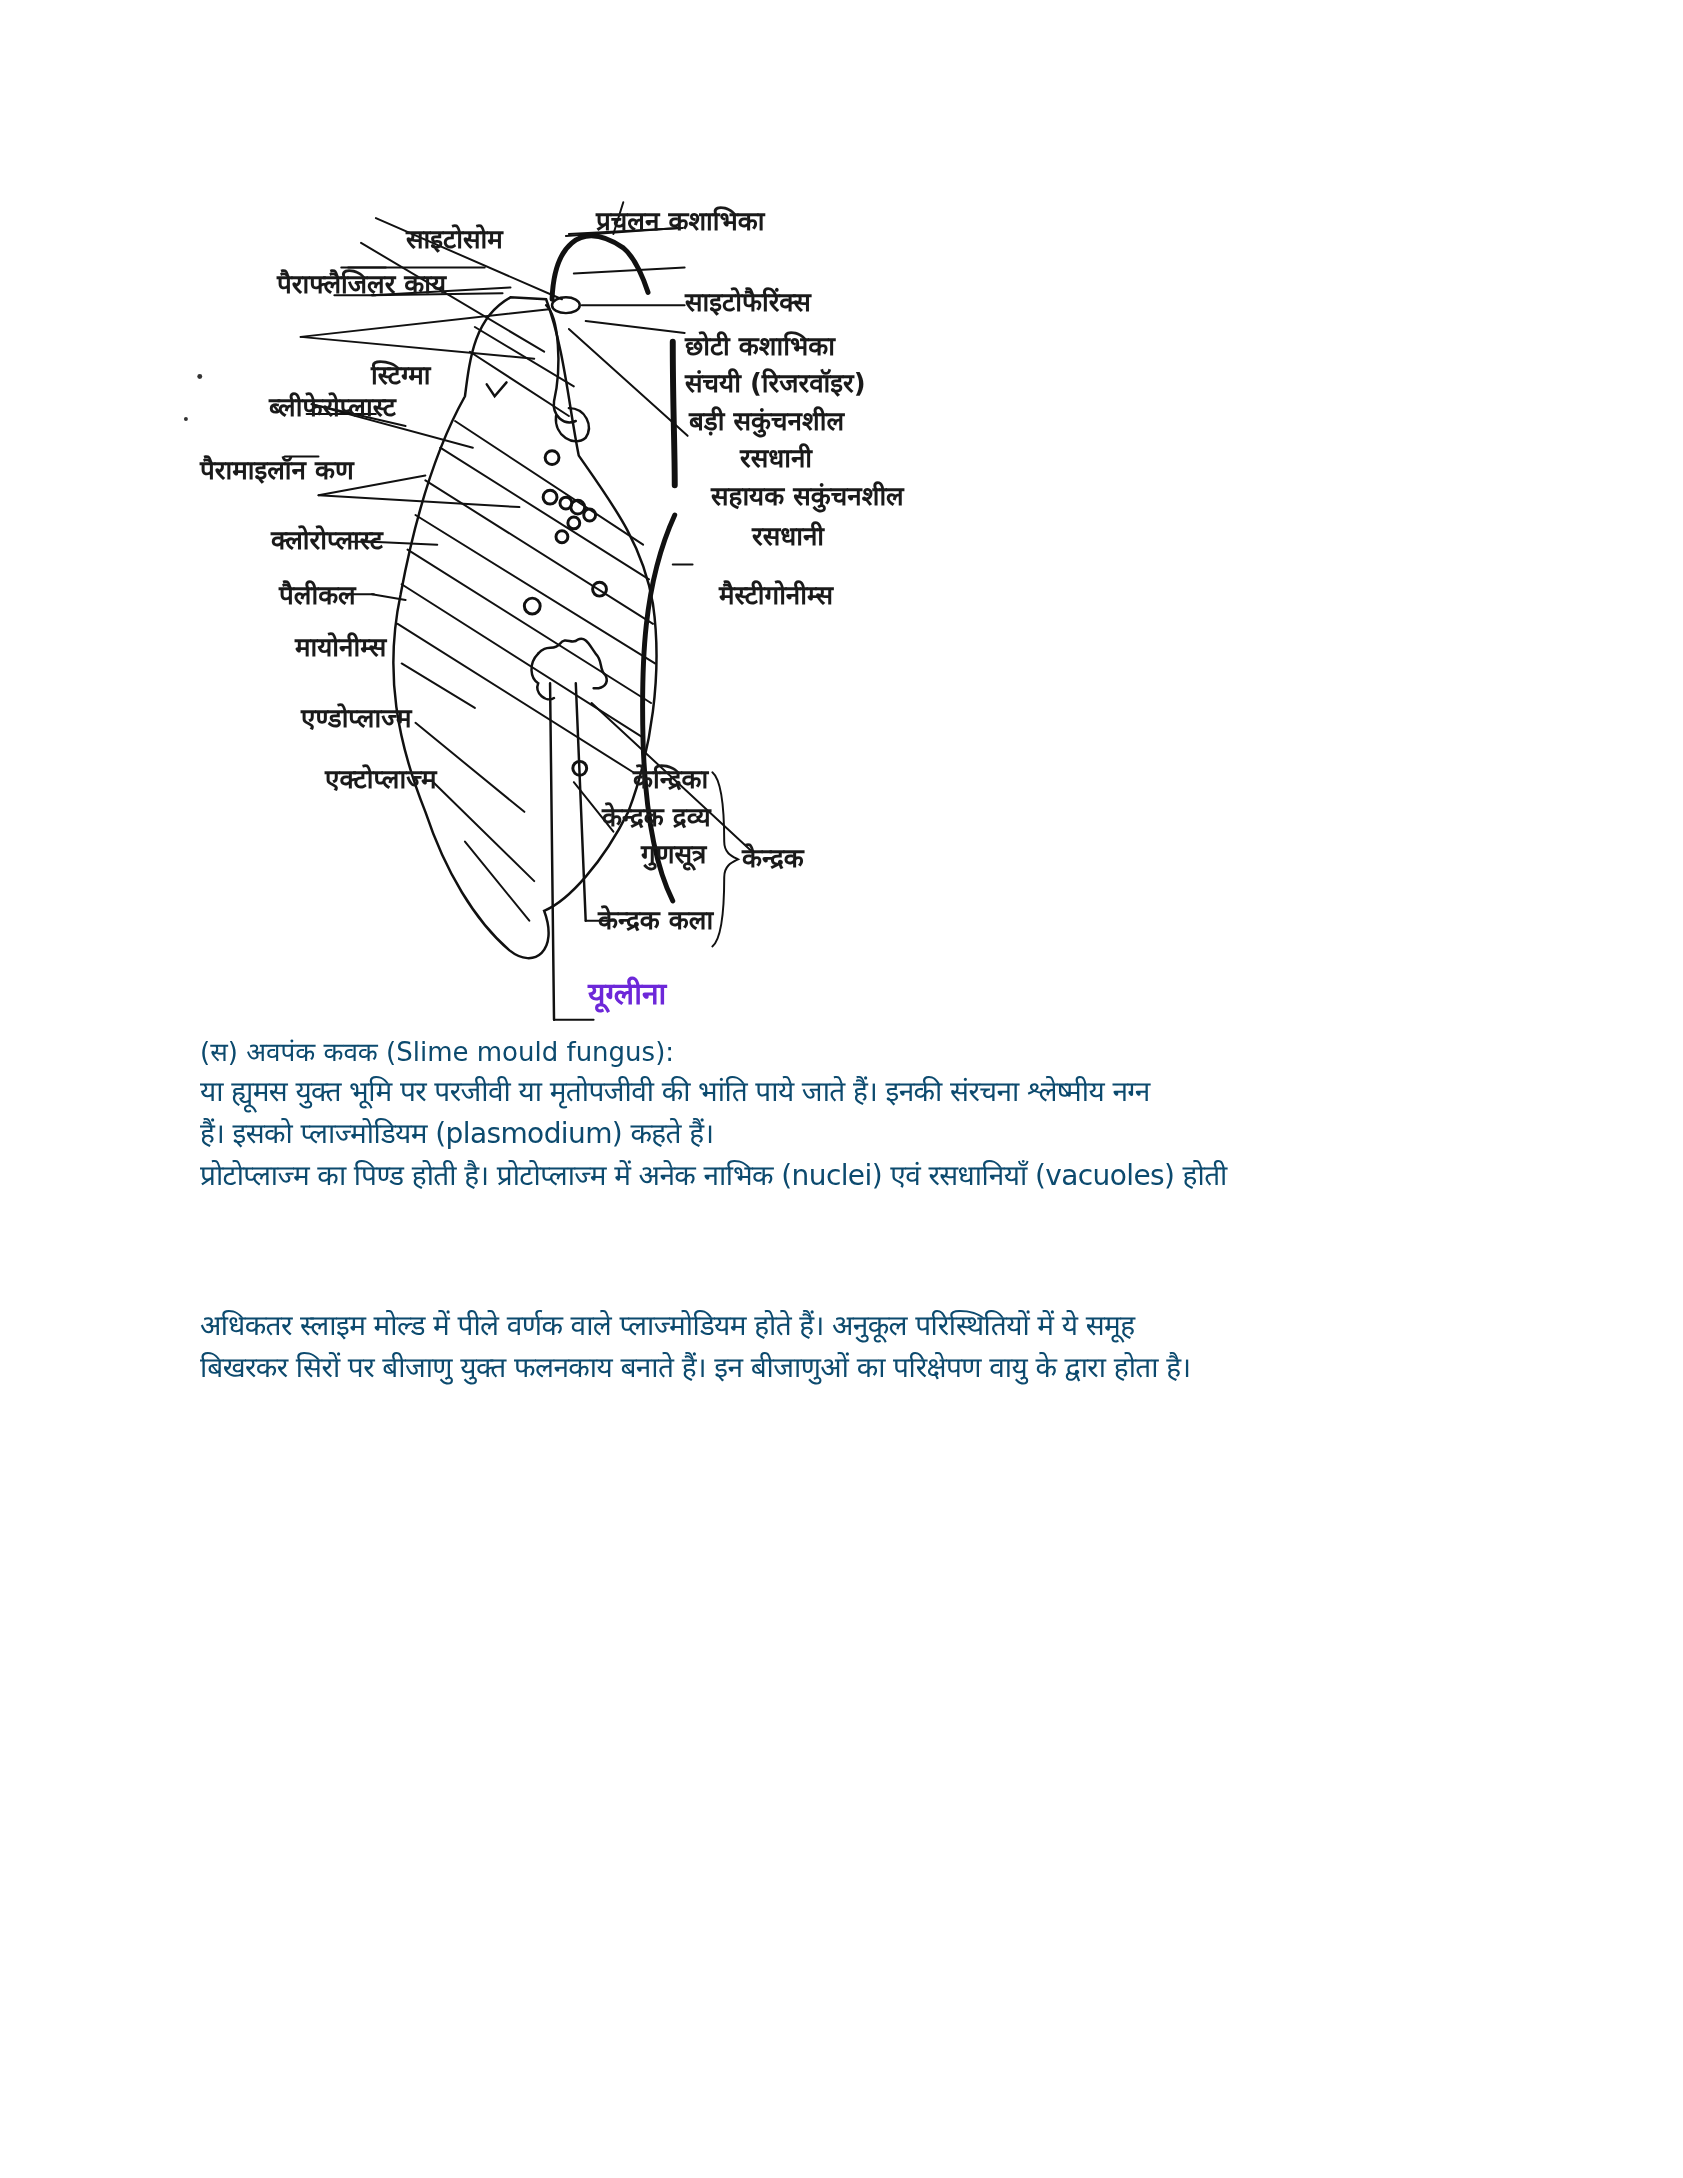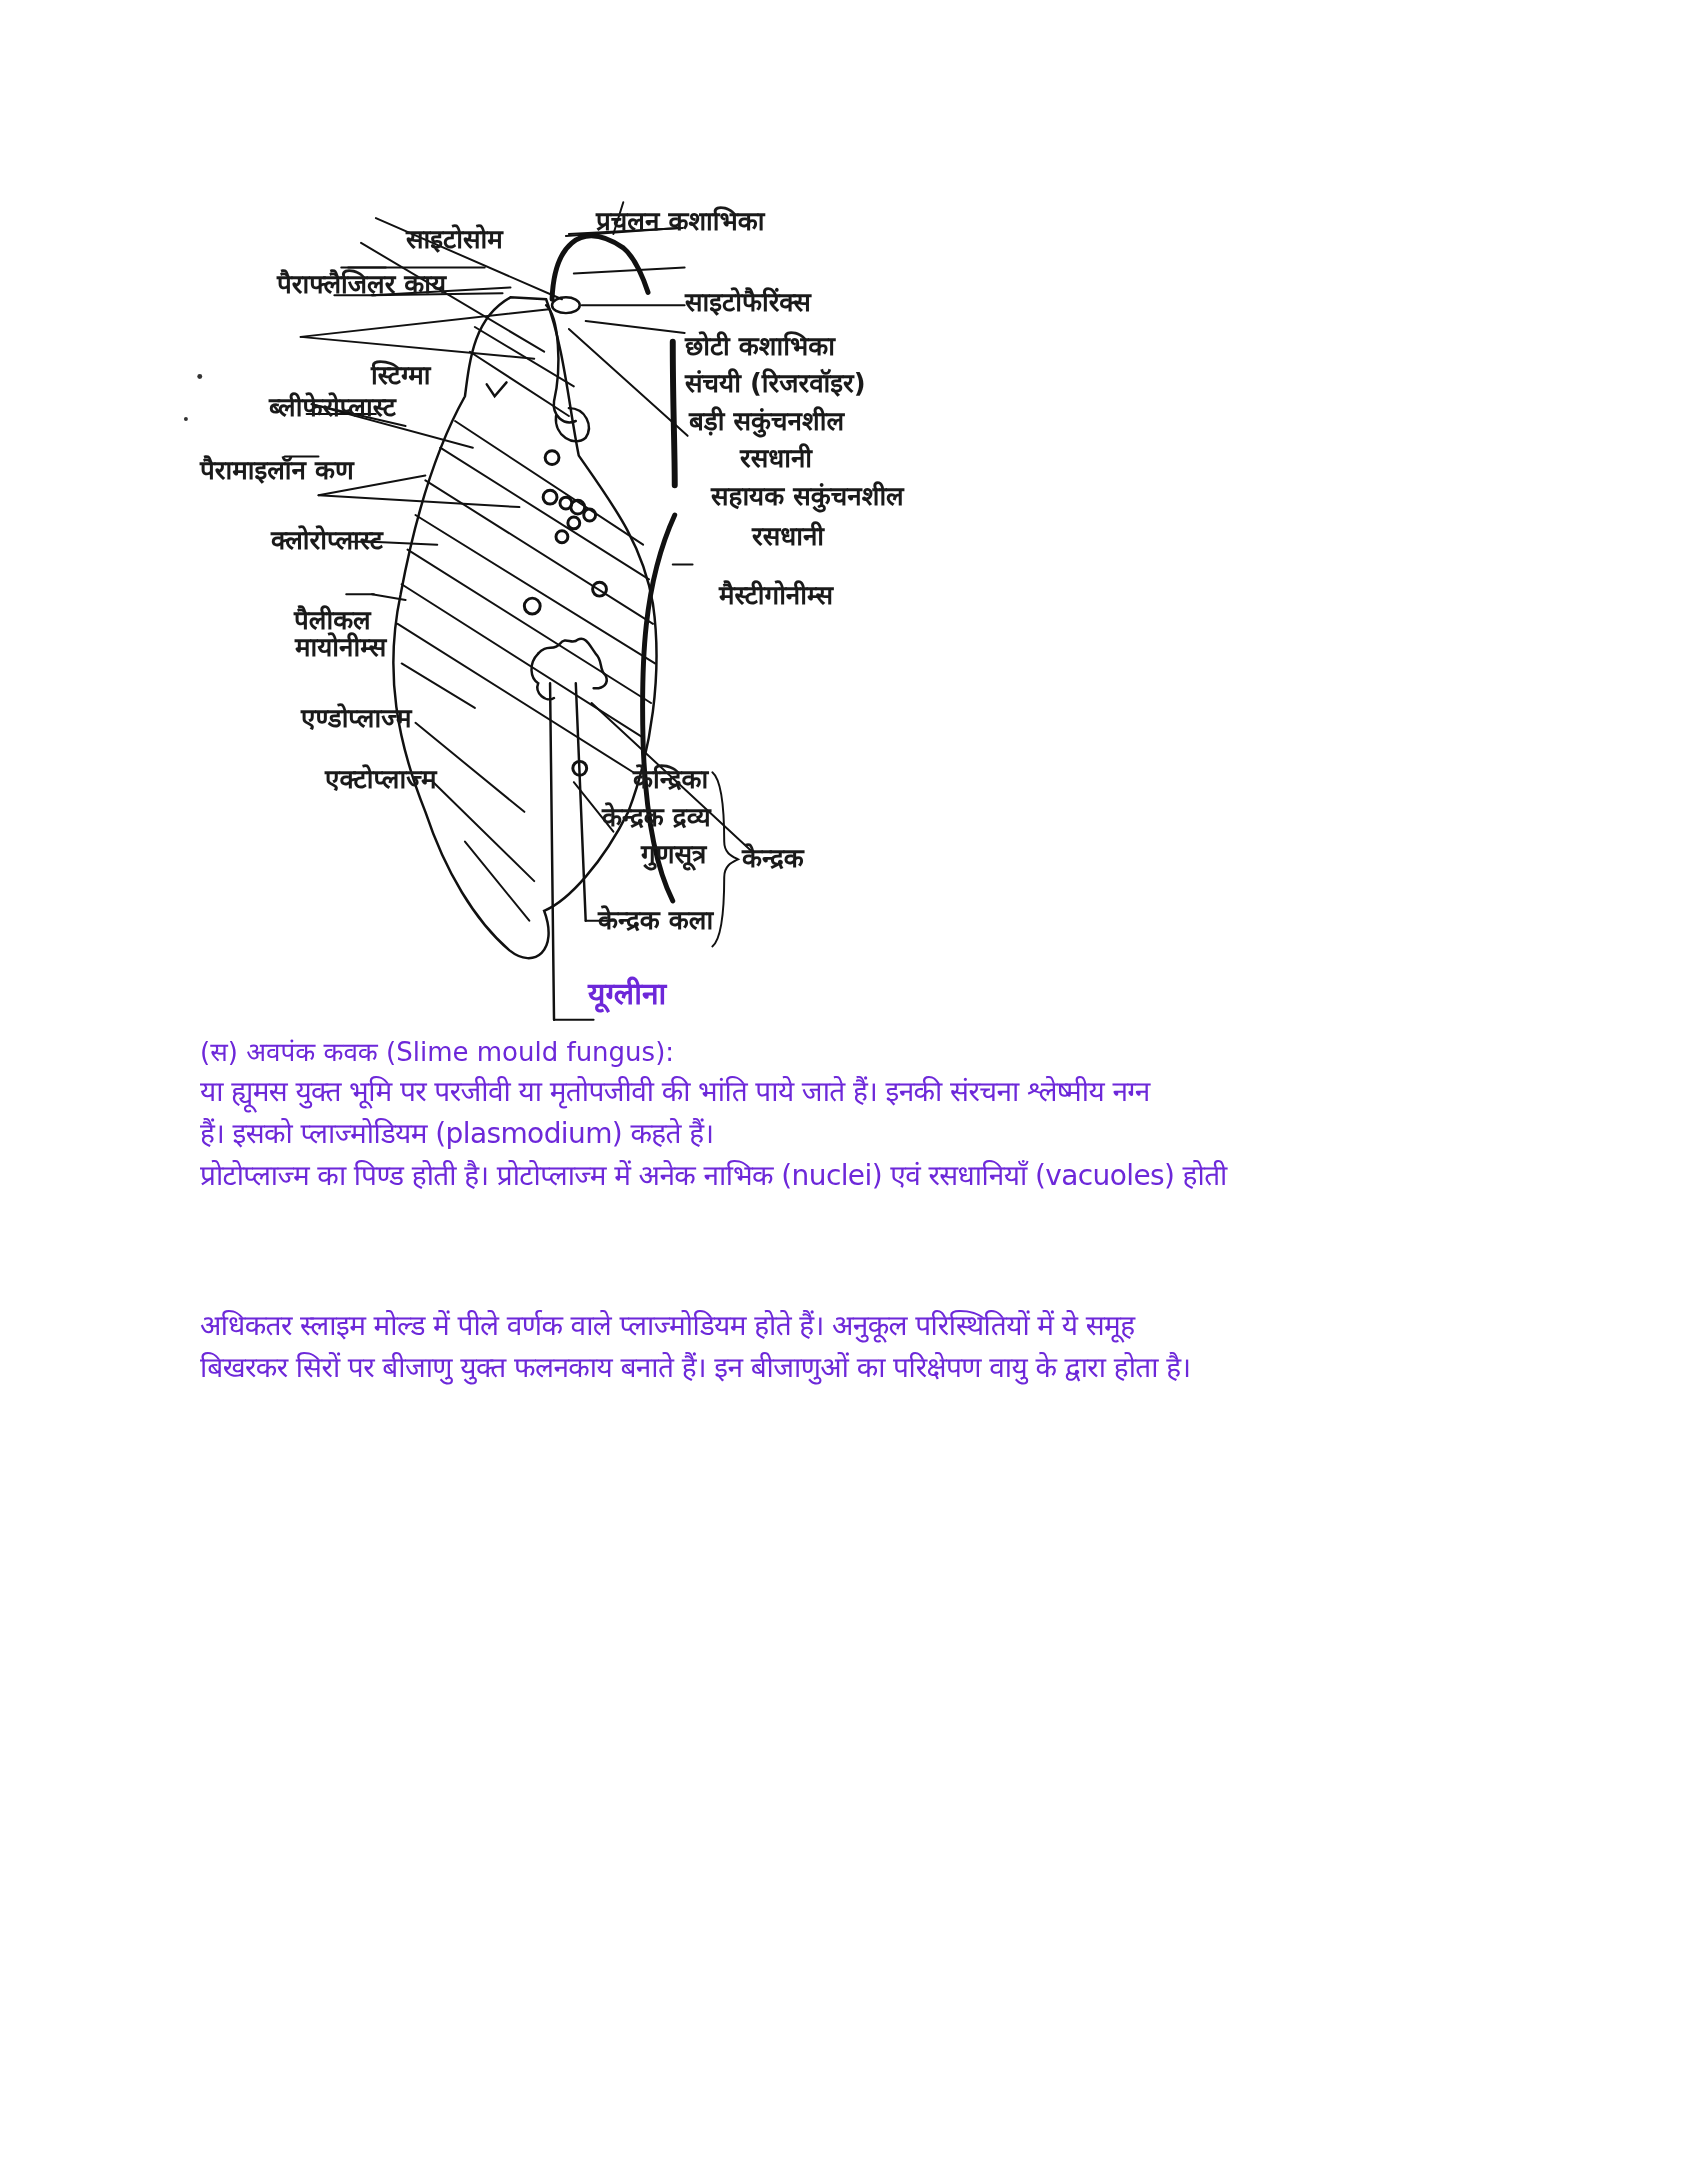--- a/index.html
+++ b/index.html
@@ -4,21 +4,21 @@
 <style>
   html, body { margin: 0; padding: 0; background: #ffffff; }
   body { width: 1683px; height: 2178px; position: relative; overflow: hidden;
          font-family: "DejaVu Sans", "Liberation Sans", sans-serif; color: #111; }
   .figure { position: absolute; left: 178px; top: 188px; width: 851px; height: 842px; }
   .figure svg { position: absolute; left: 0; top: 0; }
   .lbl { position: absolute; font-family: "DejaVu Sans", sans-serif; font-weight: bold;
          font-size: 26px; line-height: 30px; color: #1a1a1a; white-space: nowrap; }
   .caption { position: absolute; font-weight: bold; font-size: 30px; color: #6d28d9; }
   .doc { position: absolute; left: 200px; width: 1307px;
-         font-family: "DejaVu Sans", "Liberation Sans", sans-serif; color: #6d28d9; }
+         font-family: "DejaVu Sans", "Liberation Sans", sans-serif; color: #0c4a6e; }
   .heading { top: 1035px; font-size: 26px; line-height: 34px; }
   .para { font-size: 28px; line-height: 42px; letter-spacing: -0.6px; }
   .p1 { top: 1071px; }
   .p2 { top: 1305px; }
   .para span { display: block; white-space: nowrap; }
 </style>
 </head>
 <body>
 
 <div class="figure">
@@ -126,21 +126,21 @@
   <div class="lbl" style="left:193px; top:172px;">स्टिग्मा</div>
   <div class="lbl" style="left:507px; top:180px;">संचयी (रिजरवॉइर)</div>
   <div class="lbl" style="left:91px; top:204px;">ब्लीफेरोप्लास्ट</div>
   <div class="lbl" style="left:511px; top:218px;">बड़ी सकुंचनशील</div>
   <div class="lbl" style="left:562px; top:255px;">रसधानी</div>
   <div class="lbl" style="left:22px; top:267px;">पैरामाइलॉन कण</div>
   <div class="lbl" style="left:533px; top:293px;">सहायक सकुंचनशील</div>
   <div class="lbl" style="left:574px; top:333px;">रसधानी</div>
   <div class="lbl" style="left:93px; top:337px;">क्लोरोप्लास्ट</div>
   <div class="lbl" style="left:541px; top:392px;">मैस्टीगोनीम्स</div>
-  <div class="lbl" style="left:116px; top:392px;margin-top:25px;">पैलीकल</div>
+  <div class="lbl" style="left:101px; top:392px;">पैलीकल</div>
   <div class="lbl" style="left:117px; top:444px;">मायोनीम्स</div>
   <div class="lbl" style="left:123px; top:515px;">एण्डोप्लाज्म</div>
   <div class="lbl" style="left:147px; top:576px;">एक्टोप्लाज्म</div>
   <div class="lbl" style="left:455px; top:576px;">केन्द्रिका</div>
   <div class="lbl" style="left:424px; top:614px;">केन्द्रक द्रव्य</div>
   <div class="lbl" style="left:463px; top:651px;">गुणसूत्र</div>
   <div class="lbl" style="left:564px; top:655px;">केन्द्रक</div>
   <div class="lbl" style="left:420px; top:717px;">केन्द्रक कला</div>
 
   <div class="caption" style="left:410px; top:784px;">यूग्लीना</div>

